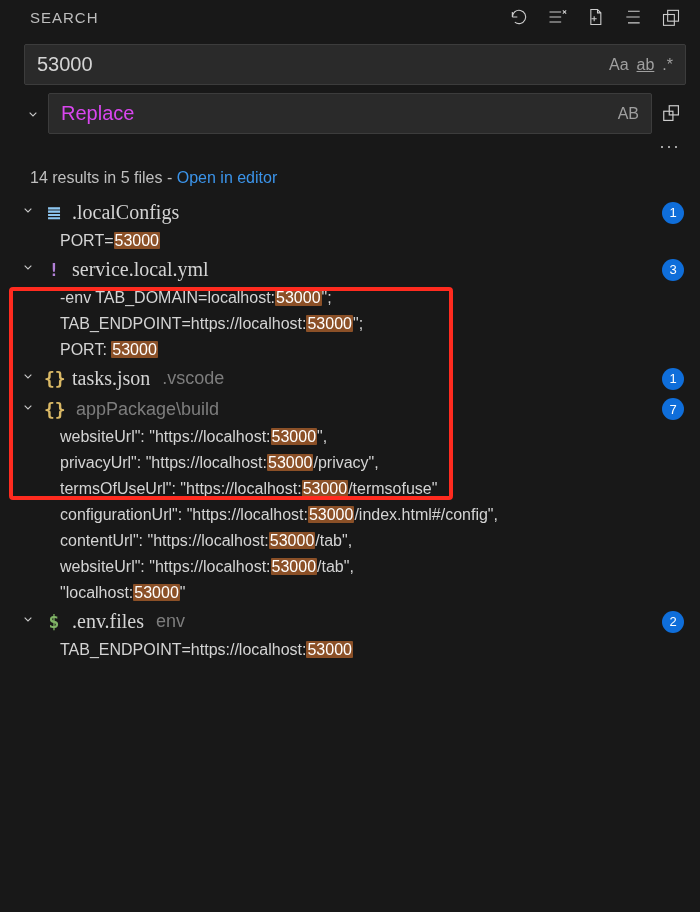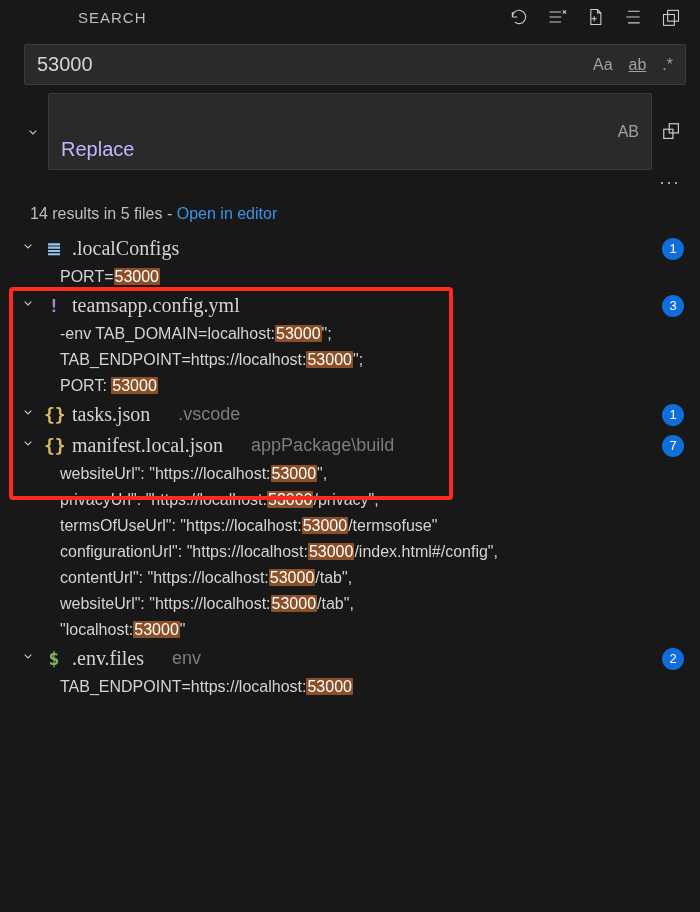--- a/index.html
+++ b/index.html
@@ -10,21 +10,20 @@
     color: #cccccc;
     font-family: "Segoe UI", Verdana, sans-serif;
     font-size: 18px;
     overflow: hidden;
     position: relative;
   }
   .topbar {
     display: flex;
     align-items: center;
     padding: 6px 14px 6px 30px;
-    margin-left: 48px;
   }
   .topbar-title {
     letter-spacing: 1px;
     font-size: 15px;
     color: #bdbdbd;
     flex: 1;
   }
   .topbar-icons { display: flex; gap: 16px; align-items: center; padding-right: 4px; }
   .icon-btn {
     width: 22px; height: 22px;
@@ -39,30 +38,30 @@
     background: #2a2a2a;
     border: 1px solid #3c3c3c;
     color: #d4d4d4;
     font-size: 20px;
     padding: 8px 12px;
     border-radius: 2px;
     display: flex;
     align-items: center;
   }
   .search-input .val { flex: 1; }
-  .input-adorn { display: flex; gap: 16px; font-size: 16px; color: #a0a0a0; align-items: baseline; user-select: none; }
+  .input-adorn { display: flex; gap: 8px; font-size: 16px; color: #a0a0a0; align-items: baseline; user-select: none; }
   .input-adorn span { cursor: pointer; }
   .chev-col {
     width: 18px; display: flex; align-items: center; justify-content: center;
     color: #cccccc;
   }
 
   .row2 { padding: 4px 14px 0 24px; display:flex; gap:6px; align-items:center;}
   .replace-input { color: #8a8a8a; }
-  .replace-input .ph { flex:1; color:#c4b5fd;margin-top:36px; }
+  .replace-input .ph { flex:1; color:#d946ef; }
   .replace-all-btn { width:28px; height:34px; display:flex; align-items:center; justify-content:center; color:#cccccc; cursor:pointer;}
   .replace-all-btn svg { width:22px; height:22px; }
 
   .ellipsis { text-align: right; padding: 2px 20px 4px 0; color:#bbb; font-size:18px; letter-spacing:1px; cursor:pointer;}
 
   .summary { padding: 8px 14px 8px 30px; font-size: 16px; color:#bfbfbf; }
   .summary .link { color: #3b94ea; cursor: pointer; }
 
   .tree { padding: 2px 6px 0 14px; }
   .file-head {
@@ -71,21 +70,21 @@
     cursor: pointer;
     position: relative;
   }
   .chev { width:16px; color:#cccccc; }
   .file-icon { width:20px; text-align:center; font-weight:600; }
   .ic-blue  { color:#8dc6f0; }
   .ic-yellow{ color:#dab966; font-family: monospace;}
   .ic-purple{ color:#b180d7; font-weight:bold; font-family: monospace;}
   .ic-green { color:#7fb365; font-family: monospace; font-weight:bold;}
   .file-name { color:#d4d4d4; font-size:20px;font-family:Liberation Serif, serif; }
-  .file-path { color:#7d7d7d; font-size:18px; margin-left:20px; }
+  .file-path { color:#7d7d7d; font-size:18px; margin-left:4px; }
   .badge {
     margin-left: auto;
     margin-right: 4px;
     background:#0f6eda;
     color:#fff;
     font-size:13px;
     min-width:22px; height:22px;
     border-radius:11px;
     display:flex; align-items:center; justify-content:center;
     padding:0 4px;
@@ -188,41 +187,40 @@
       <span class="file-icon ic-blue">≣</span>
       <span class="file-name">.localConfigs</span>
       <span class="badge">1</span>
     </div>
     <div class="match-line">PORT=<span class="hl">53000</span></div>
     <div class="file-head">
       <span class="chev"><svg viewBox="0 0 24 24" width="16" height="16">
           <path d="M7 10l5 5 5-5" stroke="#ccc" stroke-width="1.6" fill="none"></path>
         </svg></span>
       <span class="file-icon ic-purple">!</span>
-      <span class="file-name">teamsapp.config.yml</span>
+      <span class="file-name">service.local.yml</span>
       <span class="badge">3</span>
     </div>
     <div class="match-line">-env TAB_DOMAIN=localhost:<span class="hl">53000</span>";</div>
     <div class="match-line">TAB_ENDPOINT=https://localhost:<span class="hl">53000</span>";</div>
     <div class="match-line">PORT: <span class="hl">53000</span></div>
     <div class="file-head">
       <span class="chev"><svg viewBox="0 0 24 24" width="16" height="16">
           <path d="M7 10l5 5 5-5" stroke="#ccc" stroke-width="1.6" fill="none"></path>
         </svg></span>
       <span class="file-icon ic-yellow">{}</span>
       <span class="file-name">tasks.json</span>
       <span class="file-path">.vscode</span>
       <span class="badge">1</span>
     </div>
     <div class="file-head">
       <span class="chev"><svg viewBox="0 0 24 24" width="16" height="16">
           <path d="M7 10l5 5 5-5" stroke="#ccc" stroke-width="1.6" fill="none"></path>
         </svg></span>
       <span class="file-icon ic-yellow">{}</span>
-      <span class="file-name">manifest.local.json</span>
       <span class="file-path">appPackage\build</span>
       <span class="badge">7</span>
     </div>
     <div class="match-line">websiteUrl": "https://localhost:<span class="hl">53000</span>",</div>
     <div class="match-line">privacyUrl": "https://localhost:<span class="hl">53000</span>/privacy",</div>
     <div class="match-line">termsOfUseUrl": "https://localhost:<span class="hl">53000</span>/termsofuse"</div>
     <div class="match-line">configurationUrl": "https://localhost:<span class="hl">53000</span>/index.html#/config",</div>
     <div class="match-line">contentUrl": "https://localhost:<span class="hl">53000</span>/tab",</div>
     <div class="match-line">websiteUrl": "https://localhost:<span class="hl">53000</span>/tab",</div>
     <div class="match-line">"localhost:<span class="hl">53000</span>"</div>

